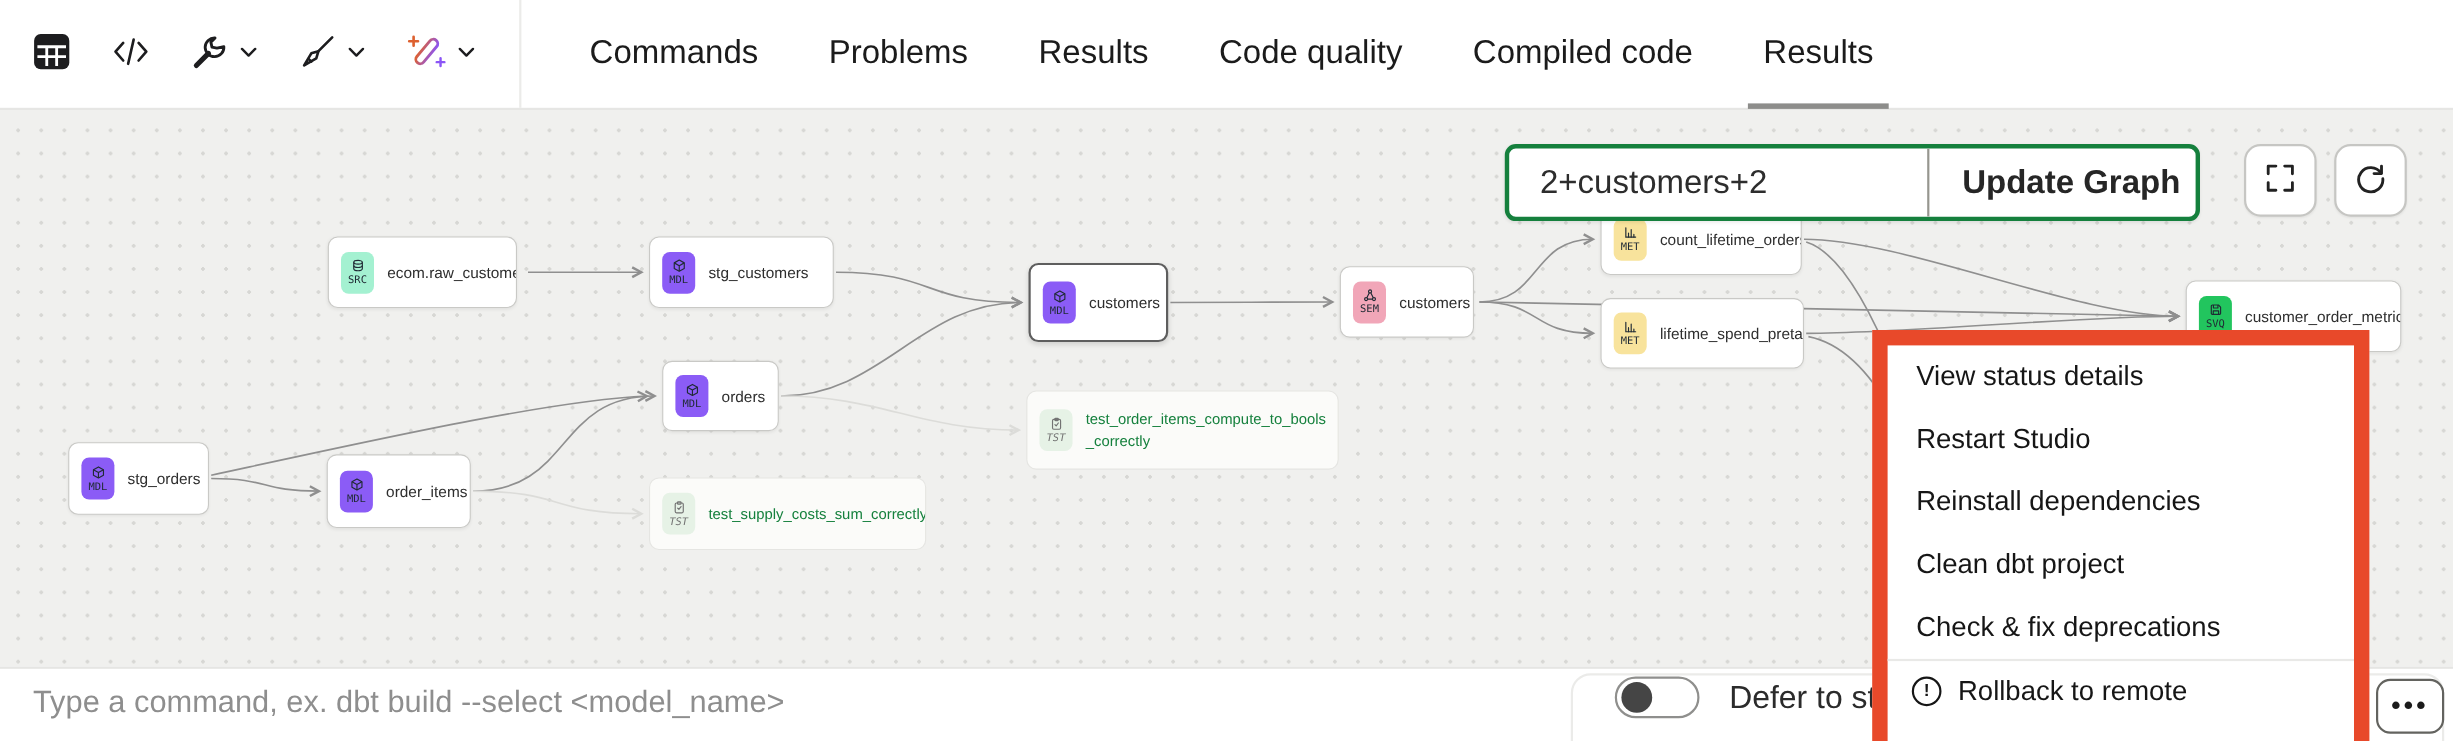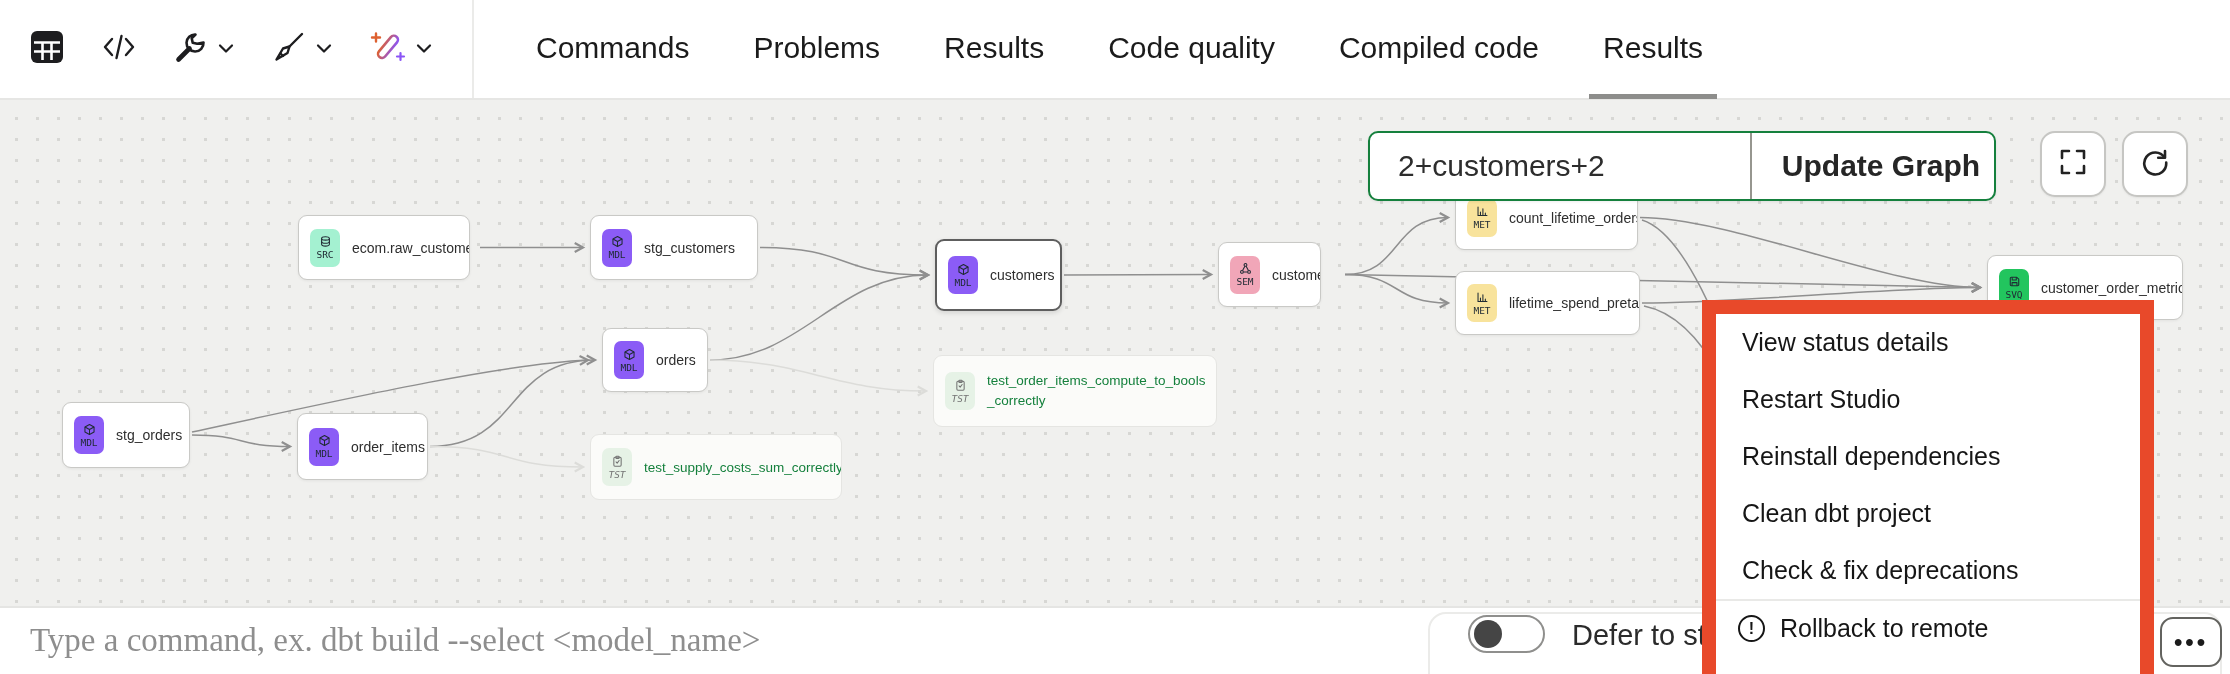--- a/index.html
+++ b/index.html
@@ -36,34 +36,34 @@
   .bSRC{background:#a4f1d1;} .bMDL{background:#8b5cf6;} .bSEM{background:#f1a6b8;}
   .bMET{background:#f8e39c;} .bSVQ{background:#22c55e;} .bTST{background:#e6f2e6;}
   .nlabel{font-size:14px;color:#2e2e2e;white-space:nowrap;}
   .node.wrap .nlabel{white-space:normal;word-break:break-all;line-height:1.45;padding-right:6px;}
   .node.faded{border-color:#e5e5e2;box-shadow:none;background:#fbfbf9;}
   .node.faded .nlabel{color:#15803d;font-size:13.5px;}
   .node.faded .badge{color:#737373;font-style:italic;}
 
   
   .graph-search{position:absolute;left:1368px;top:131px;height:70px;display:flex;align-items:stretch;
-    background:#fff;border:2px solid #15803d;border-radius:10px;box-sizing:border-box;overflow:hidden;
+    background:#fff;border:4px solid #15803d;border-radius:10px;box-sizing:border-box;overflow:hidden;
     z-index:6;box-shadow:0 1px 3px rgba(0,0,0,0.07);}
   .search-input{width:382px;display:flex;align-items:center;padding-left:28px;font-size:30px;color:#2d2d2d;
     border-right:2px solid #96968f;box-sizing:border-box;}
   .update-btn{width:226px;display:flex;align-items:center;justify-content:center;font-size:30px;font-weight:700;color:#262626;cursor:pointer;padding-left:16px;}
   .ctrl-btn{position:absolute;top:131px;width:66px;height:66px;background:#fff;border:2px solid #c6c6c3;
     border-radius:15px;box-sizing:border-box;display:flex;align-items:center;justify-content:center;
     z-index:6;cursor:pointer;box-shadow:0 1px 2px rgba(0,0,0,0.06);}
   #btn-fullscreen{left:2040px;} #btn-refresh{left:2122px;}
 
   
   .bottom-bar{position:absolute;left:0;top:606px;width:2230px;height:68px;background:#fff;
     border-top:2px solid #e5e5e3;box-sizing:border-box;z-index:3;}
-  .command-placeholder{position:absolute;left:30px;top:622px;font-size:33px;color:#8e8e8e;z-index:4;white-space:nowrap;font-family:Liberation Serif, serif;}
+  .command-placeholder{position:absolute;left:30px;top:622px;font-size:28px;color:#8e8e8e;z-index:4;white-space:nowrap;}
   .right-panel{position:absolute;left:1428px;top:612px;width:794px;height:110px;background:#fff;
     border:2px solid #ebebe9;border-radius:18px;box-sizing:border-box;z-index:3;}
   .toggle{position:absolute;left:1468px;top:615px;width:77px;height:38px;border:2px solid #8f8f8d;
     border-radius:19px;background:#fff;box-sizing:border-box;z-index:5;cursor:pointer;}
   .toggle .knob{position:absolute;left:4px;top:3px;width:28px;height:28px;border-radius:50%;background:#454545;}
   .defer-label{position:absolute;left:1572px;top:619px;font-size:29px;color:#2b2b2b;z-index:4;white-space:nowrap;}
   .more-btn{position:absolute;left:2160px;top:617px;width:62px;height:50px;background:#fff;border:2px solid #63635f;
     border-radius:13px;box-sizing:border-box;display:flex;align-items:center;justify-content:center;
     font-size:24px;font-weight:700;letter-spacing:3px;color:#1b1b1b;z-index:5;cursor:pointer;}
 
@@ -140,21 +140,21 @@
             <span>
               <svg viewBox="0 0 16 16" stroke="currentColor" fill="none" stroke-width="1.3" stroke-linejoin="round" style="width: 13px; height: 13px;">
                 <path d="M8,1.8 L13.6,4.9 V11.1 L8,14.2 L2.4,11.1 V4.9 Z"></path>
                 <path d="M2.4,4.9 L8,8 L13.6,4.9 M8,8 V14.2"></path>
               </svg>
             </span>
             <span class="code">MDL</span>
           </div>
           <span class="nlabel">customers</span>
         </div>
-        <div class="node" style="left: 1218px; top: 142px; width: 103px; height: 65px;">
+        <div class="node" style="left: 1218px; top: 142px; width: 122px; height: 65px;">
           <div class="badge bSEM">
             <span>
               <svg viewBox="0 0 16 16" stroke="currentColor" fill="none" stroke-width="1.3" style="width: 13px; height: 13px;">
                 <circle cx="8" cy="3.6" r="1.7"></circle>
                 <circle cx="3.6" cy="12.2" r="1.7"></circle>
                 <circle cx="12.4" cy="12.2" r="1.7"></circle>
                 <path d="M7.2,5.2 L4.4,10.6 M8.8,5.2 L11.6,10.6 M5.4,12.2 H10.6"></path>
               </svg>
             </span>
             <span class="code">SEM</span>

